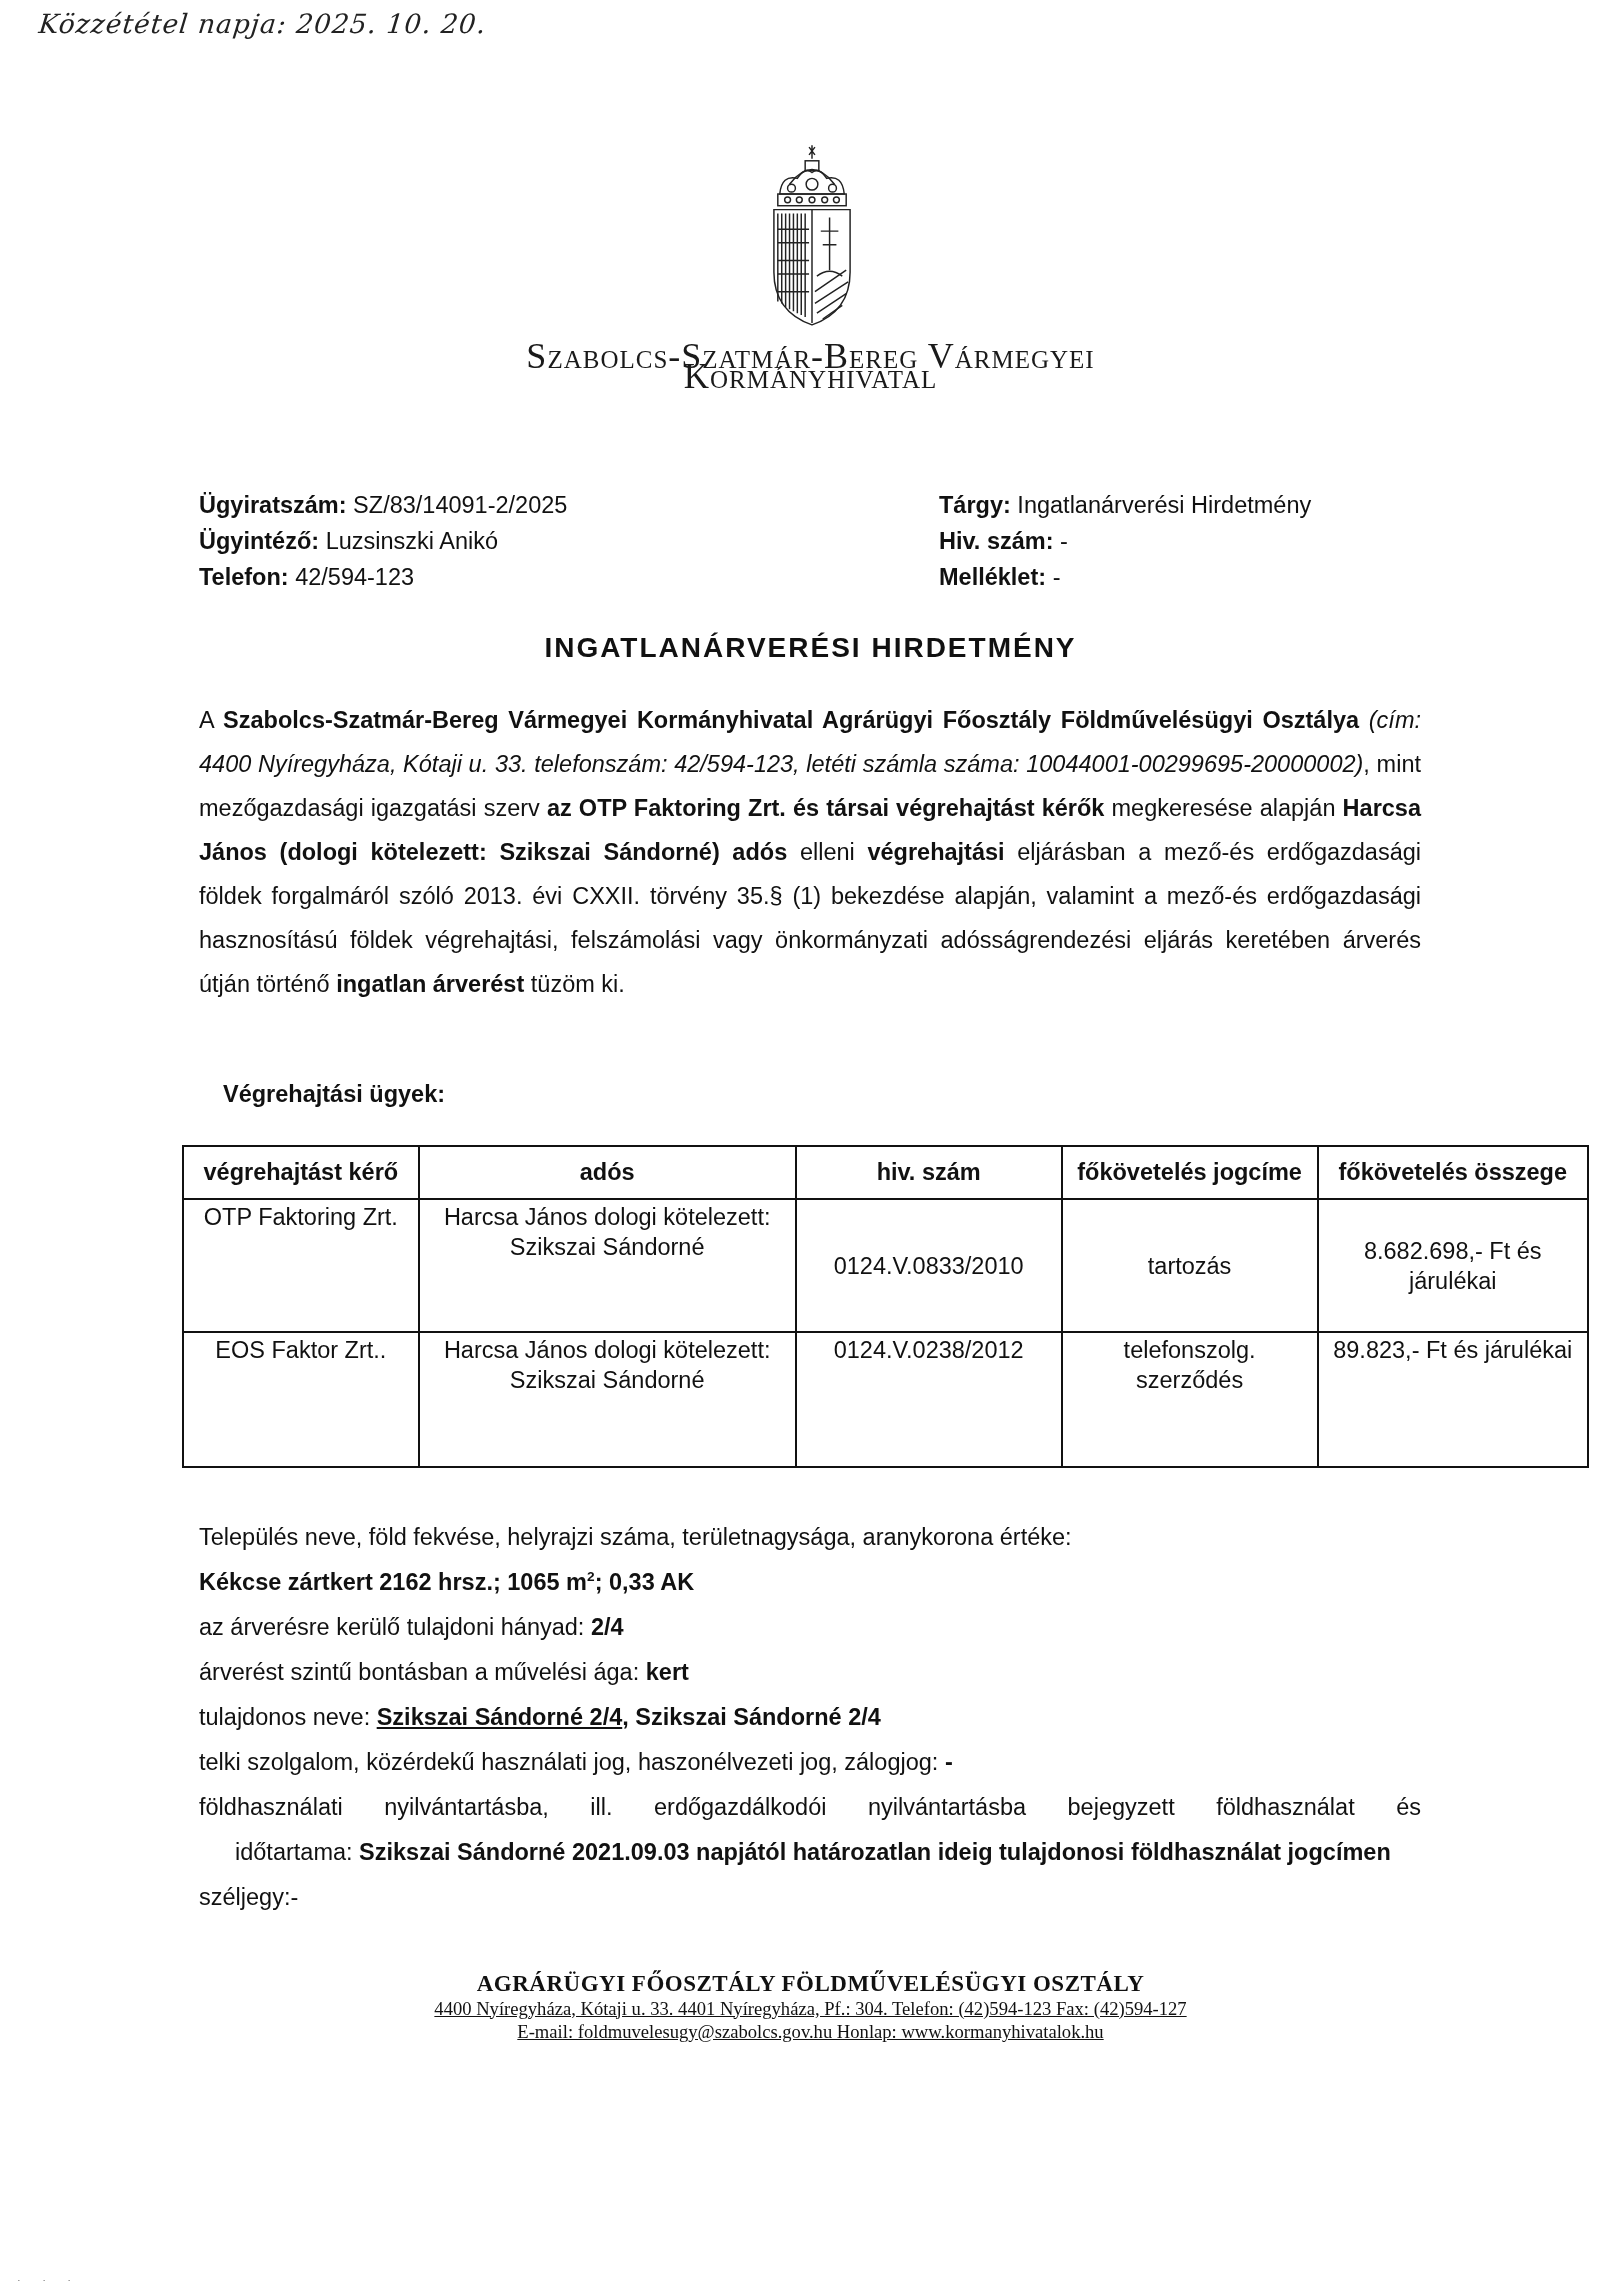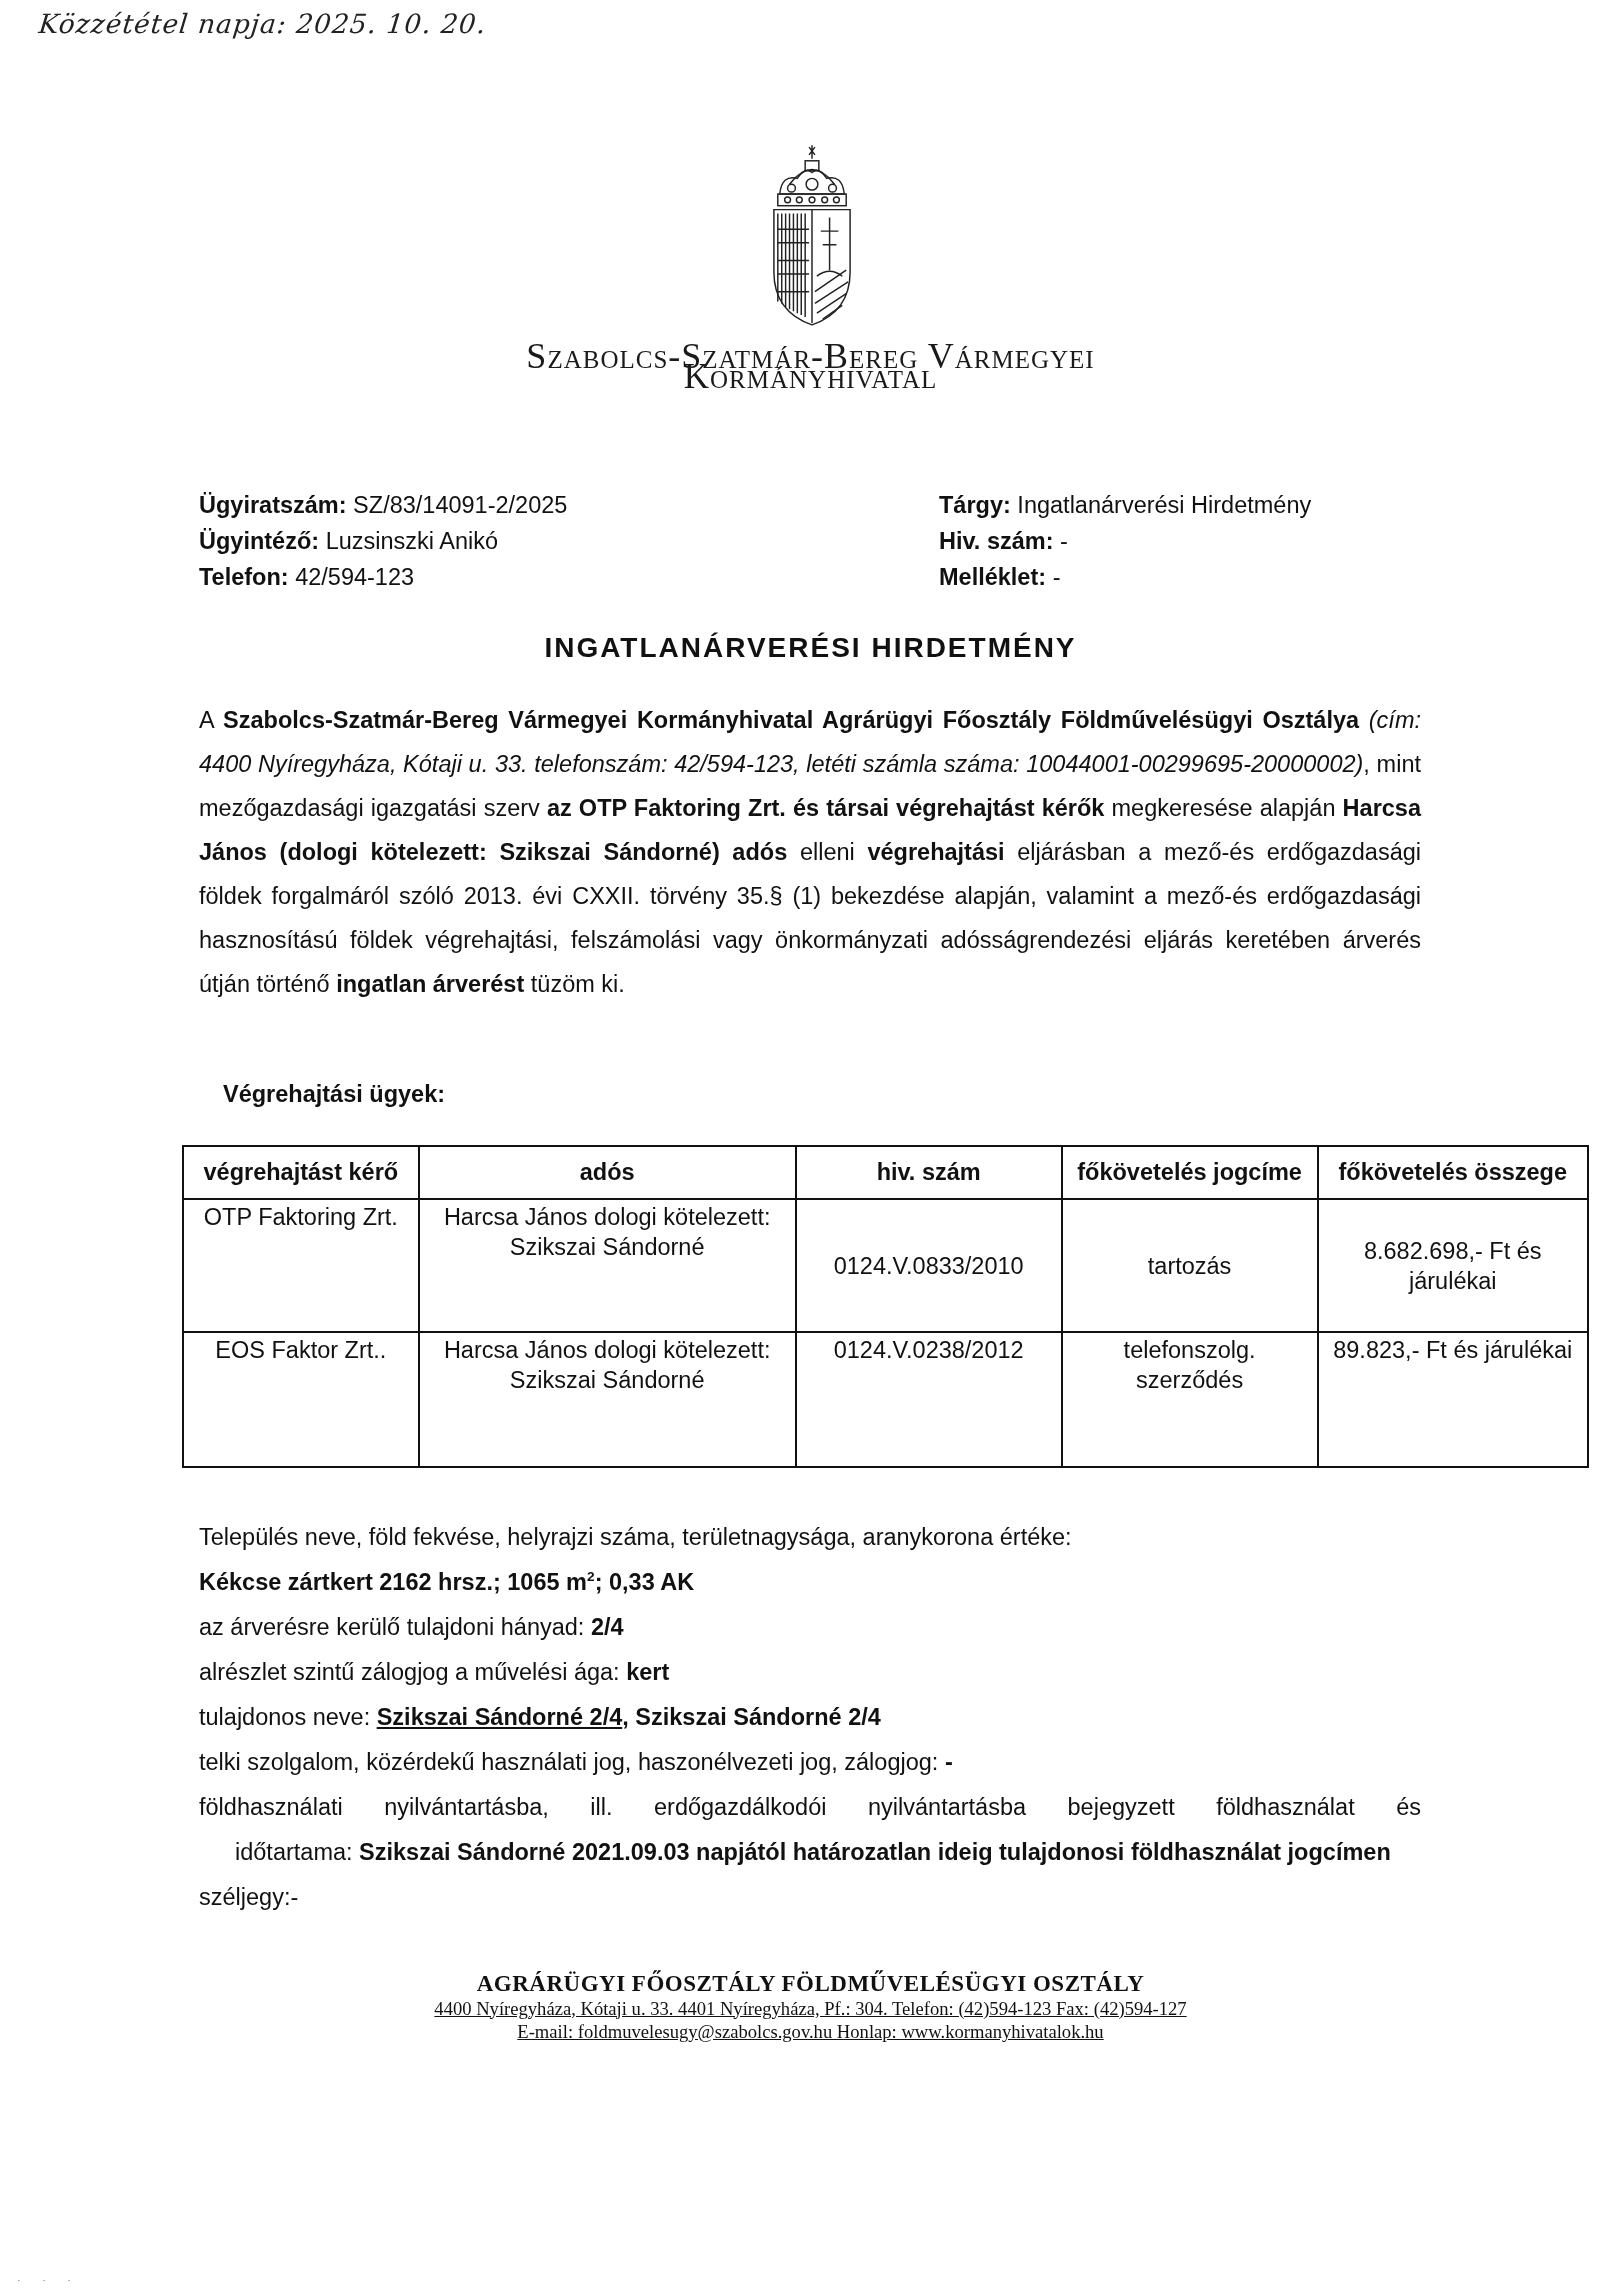--- a/index.html
+++ b/index.html
@@ -117,21 +117,21 @@
     <td>telefonszolg. szerződés</td>
     <td>89.823,- Ft és járulékai</td>
   </tr>
 </tbody>
   </table>
 
 <div class="abs lower">
   <span class="line">Település neve, föld fekvése, helyrajzi száma, területnagysága, aranykorona értéke:</span>
   <span class="line b"><span>Kékcse zártkert 2162 hrsz.; 1065 m</span><sup>2</sup><span>; 0,33 AK</span></span>
   <span class="line"><span>az árverésre kerülő tulajdoni hányad: </span><span class="b">2/4</span></span>
-  <span class="line"><span>alrészlet szintű zálogjog a művelési ága: </span><span class="b">kert</span></span>
+  <span class="line"><span>árverést szintű bontásban a művelési ága: </span><span class="b">kert</span></span>
   <span class="line"><span>tulajdonos neve: </span><span class="b u">Szikszai Sándorné 2/4</span><span class="b">, </span><span class="b">Szikszai Sándorné 2/4</span></span>
   <span class="line"><span>telki szolgalom, közérdekű használati jog, haszonélvezeti jog, zálogjog: </span><span class="b">-</span></span>
   <span class="line just">földhasználati nyilvántartásba, ill. erdőgazdálkodói nyilvántartásba bejegyzett földhasználat és</span>
   <span class="line" style="text-align: justify; margin-left: 36px;"><span>időtartama: </span><span class="b">Szikszai Sándorné 2021.09.03 napjától határozatlan ideig tulajdonosi földhasználat jogcímen</span></span>
   <span class="line">széljegy:-</span>
 </div>
 
 <div class="abs footer">
   <div class="f1">AGRÁRÜGYI FŐOSZTÁLY FÖLDMŰVELÉSÜGYI OSZTÁLY</div>
   <div class="f2">4400 Nyíregyháza, Kótaji u. 33. 4401 Nyíregyháza, Pf.: 304.  Telefon: (42)594-123 Fax: (42)594-127</div>

